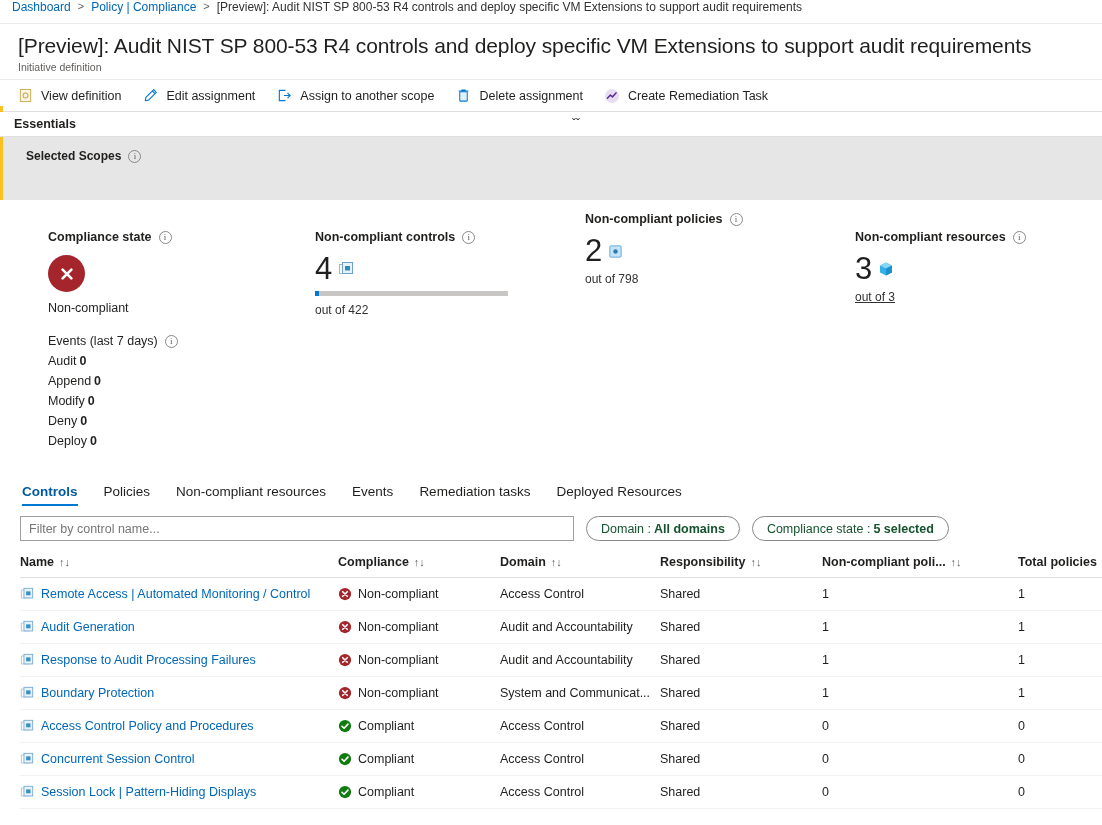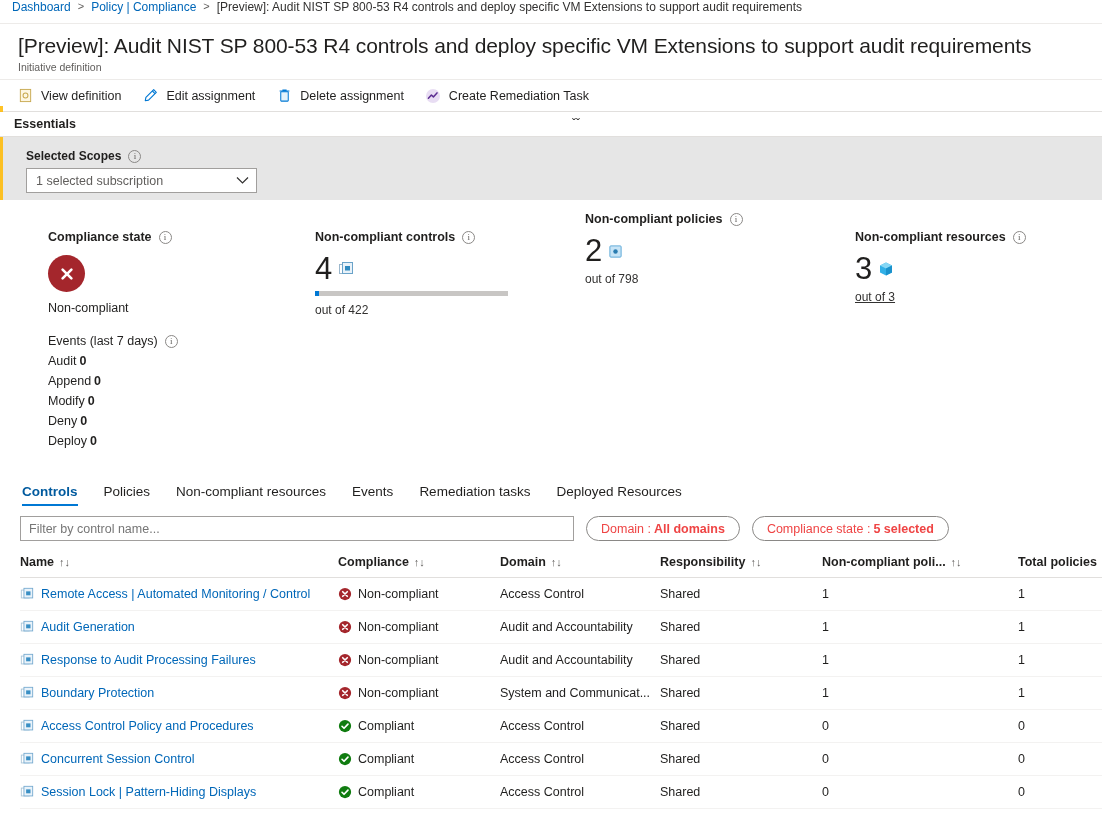--- a/index.html
+++ b/index.html
@@ -233,21 +233,21 @@
   }
   .filter-input::placeholder { color: #767676; }
   .pill {
     height: 25px;
     border: 1px solid #8a8886;
     border-radius: 13px;
     display: flex; align-items: center;
     padding: 0 14px;
     margin-left: 12px;
     font-size: 12.5px;
-    color: #ef4444;
+    color: #14532d;
     cursor: pointer;
     background: #fff;
     white-space: nowrap;
   }
   .pill b { font-weight: 700; margin-left: 3px; }
 
   
   table.grid {
     width: 1082px;
     margin-left: 20px;
@@ -315,20 +315,29 @@
   <div class="cmd">
     <span class="cmd-ico">
       <svg width="15" height="15" viewBox="0 0 16 16">
           <path d="M11.4 1.8l2.8 2.8-8.3 8.3-3.5.7.7-3.5z" fill="none" stroke="#0078d4" stroke-width="1.2" stroke-linejoin="round"></path>
           <path d="M10 3.2l2.8 2.8" stroke="#0078d4" stroke-width="1.2"></path>
         </svg>
     </span>
     <span>Edit assignment</span>
   </div>
 
+  <div class="cmd">
+    <span class="cmd-ico">
+      <svg width="15" height="15" viewBox="0 0 16 16">
+          <path d="M9 2.5H2.5v11h6.5" fill="none" stroke="#0078d4" stroke-width="1.2"></path>
+          <path d="M7.5 8h6.5M11.2 5.3L14 8l-2.8 2.7" fill="none" stroke="#0078d4" stroke-width="1.2"></path>
+        </svg>
+    </span>
+    <span>Assign to another scope</span>
+  </div>
 
   <div class="cmd">
     <span class="cmd-ico">
       <svg width="15" height="15" viewBox="0 0 16 16">
           <rect x="4" y="4" width="8" height="10" rx="0.6" fill="#e3f2fb" stroke="#0078d4" stroke-width="1.1"></rect>
           <path d="M2.8 3.3h10.4M6.3 3.3V2.1h3.4v1.2" fill="none" stroke="#0078d4" stroke-width="1.1"></path>
         </svg>
     </span>
     <span>Delete assignment</span>
   </div>
@@ -348,28 +357,20 @@
 
 <div class="essentials-bar">
   <span class="essentials-label">Essentials</span>
   <span class="essentials-chev">ˇˇ</span>
 </div>
 
 <div class="scope-panel">
   <div class="scope-label-row">
     <span>Selected Scopes</span>
     <span class="info-ico">i</span>
-  </div>
-  <div class="scope-select">
-    <span>1 selected subscription</span>
-    <span>
-      <svg width="13" height="9" viewBox="0 0 13 9">
-          <path d="M1 1.5l5.5 5.5L12 1.5" fill="none" stroke="#323130" stroke-width="1.2"></path>
-        </svg>
-    </span>
   </div>
 </div>
 
 <div class="metrics">
 
   <div class="metric" style="left:48px; top:30px;">
     <div class="metric-head">
       <span>Compliance state</span>
       <span class="info-ico">i</span>
     </div>

